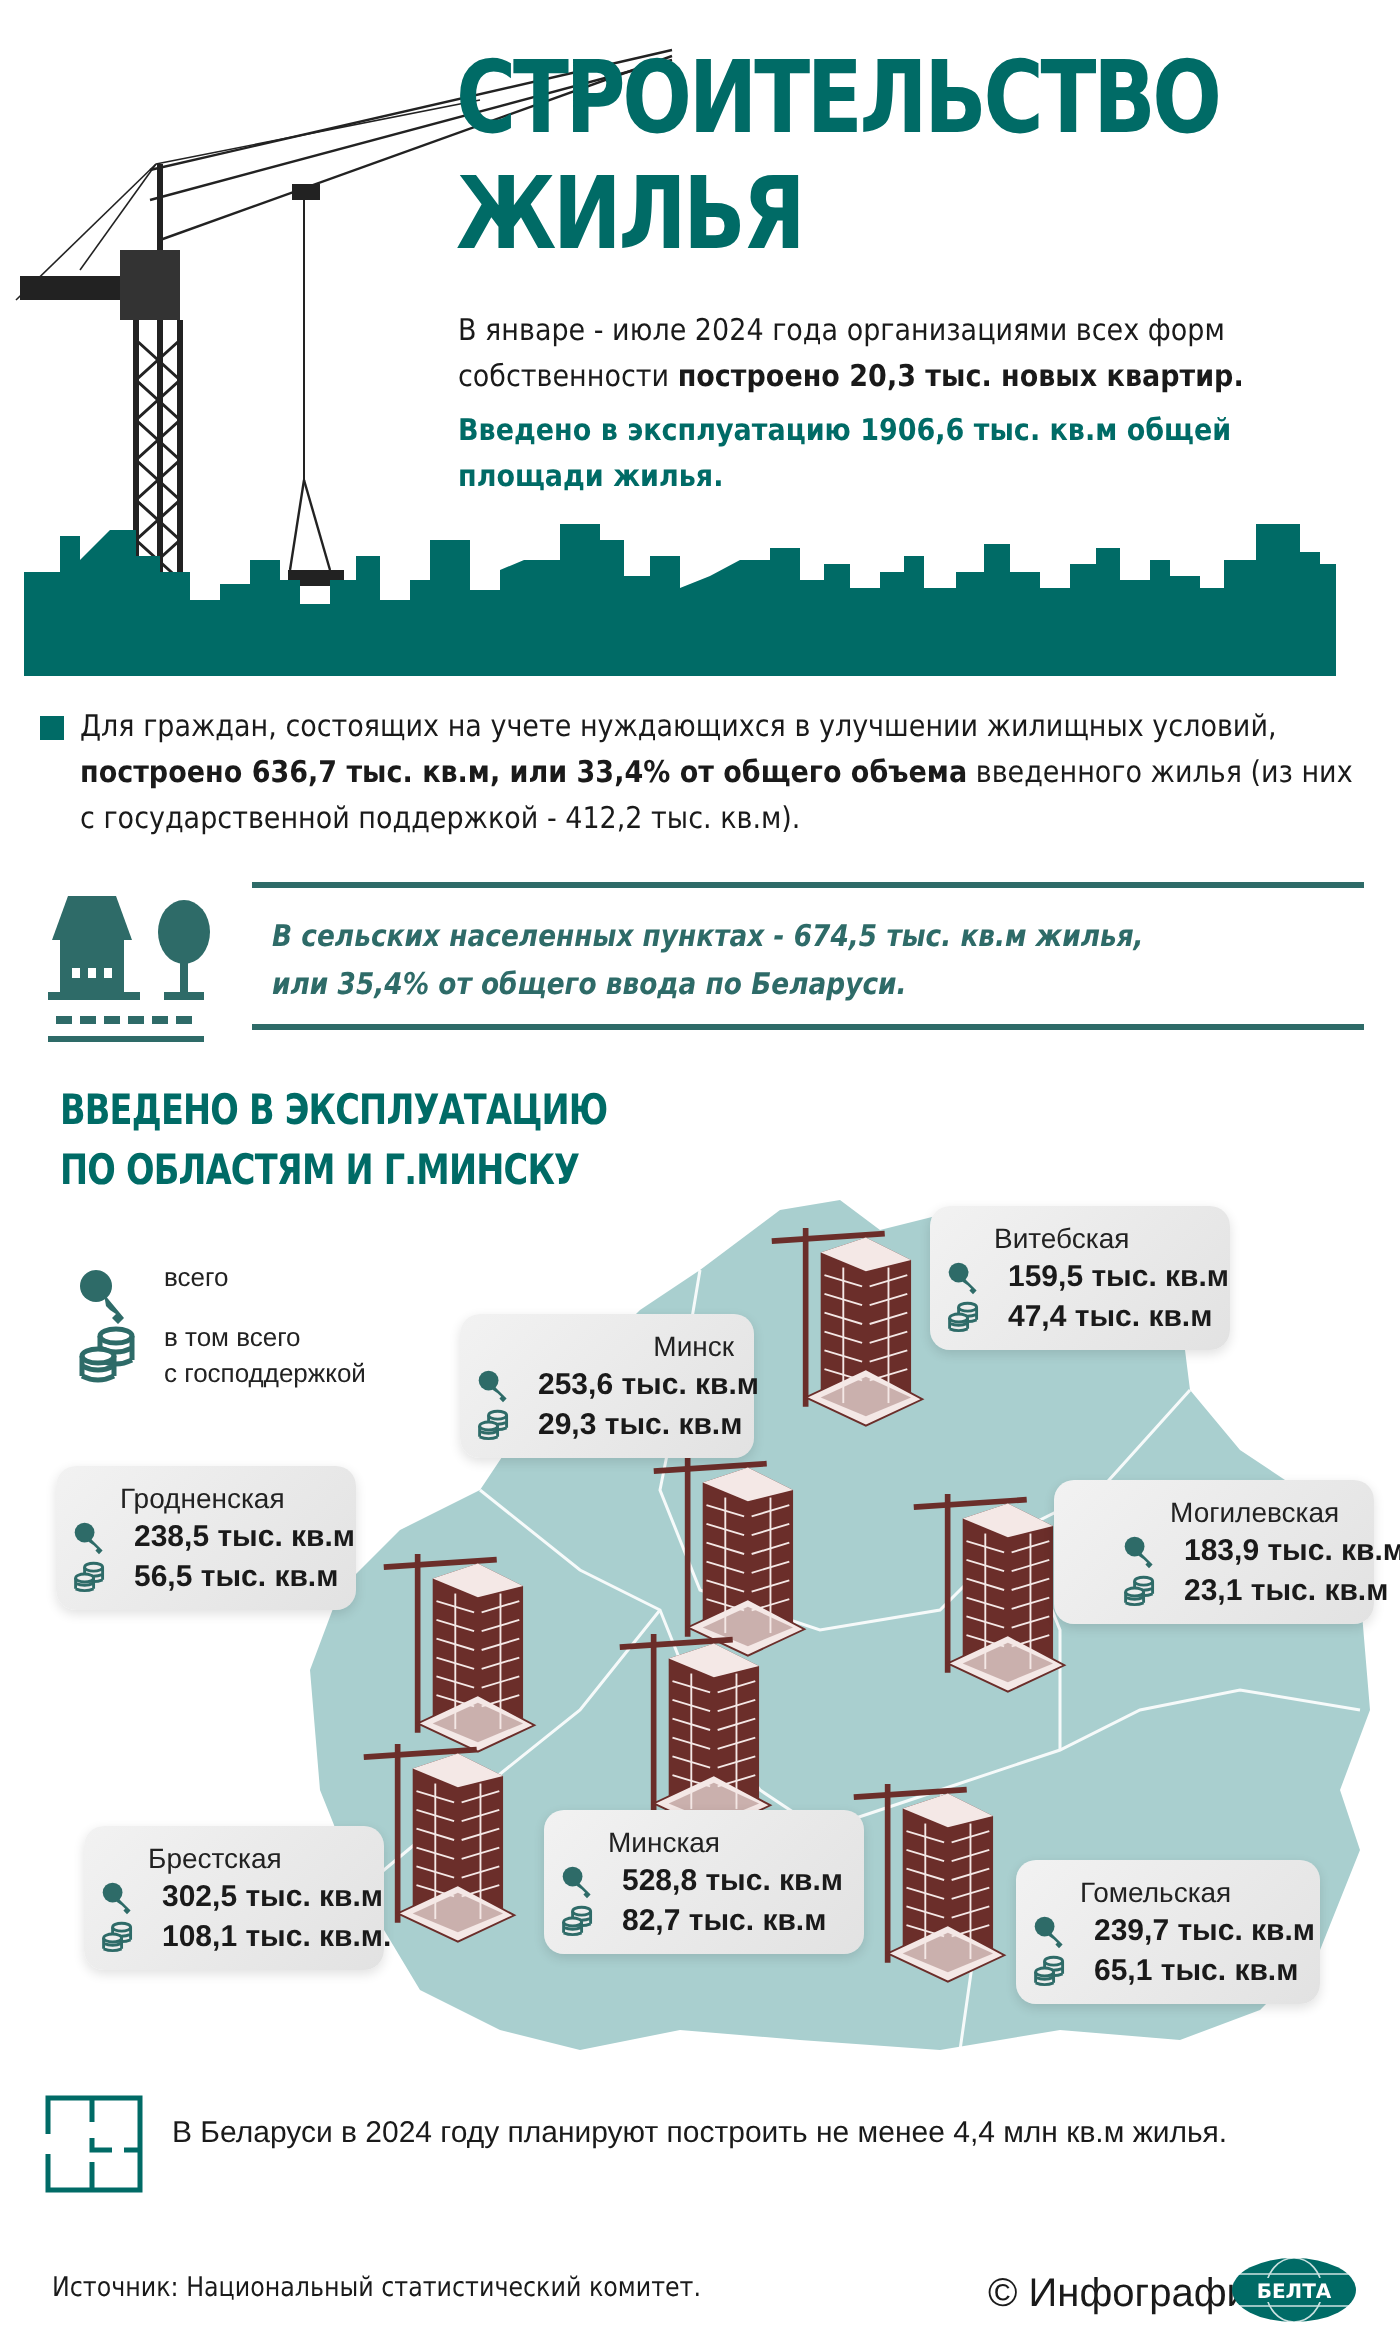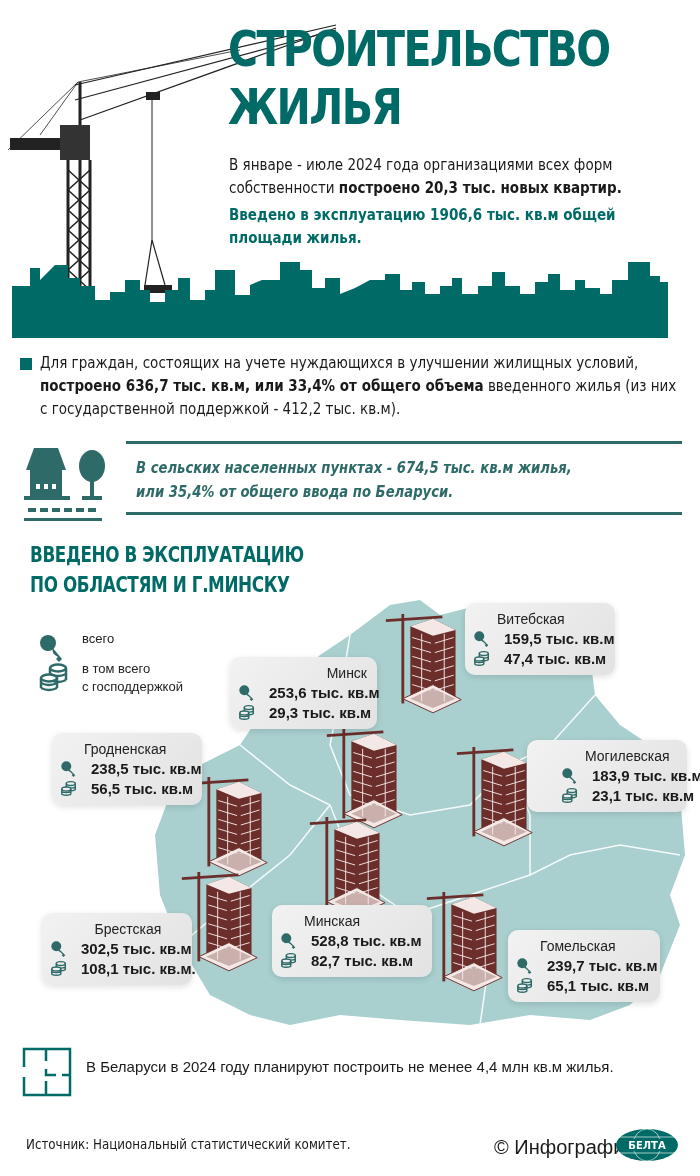--- a/index.html
+++ b/index.html
@@ -255,21 +255,21 @@
       <span>253,6 тыс. кв.м</span>
     </div>
   <div class="row">
       <svg viewBox="0 0 20 20">
         <use href="#coins"></use>
       </svg>
       <span>29,3 тыс. кв.м</span>
     </div>
 </div>
 
-<div class="callout" style="left:52px; top:733px; width:150px;">
+<div class="callout" style="left:28px; top:733px; width:150px;">
   <div class="rname">Гродненская</div>
   <div class="row">
       <svg viewBox="0 0 20 20">
         <use href="#key"></use>
       </svg>
       <span>238,5 тыс. кв.м</span>
     </div>
   <div class="row">
       <svg viewBox="0 0 20 20">
         <use href="#coins"></use>
@@ -287,21 +287,21 @@
       <span>183,9 тыс. кв.м</span>
     </div>
   <div class="row">
       <svg viewBox="0 0 20 20">
         <use href="#coins"></use>
       </svg>
       <span>23,1 тыс. кв.м</span>
     </div>
 </div>
 
-<div class="callout" style="left:42px; top:913px; width:150px;text-align:center;">
+<div class="callout" style="left:42px; top:913px; width:150px;">
   <div class="rname">Брестская</div>
   <div class="row">
       <svg viewBox="0 0 20 20">
         <use href="#key"></use>
       </svg>
       <span>302,5 тыс. кв.м</span>
     </div>
   <div class="row">
       <svg viewBox="0 0 20 20">
         <use href="#coins"></use>

